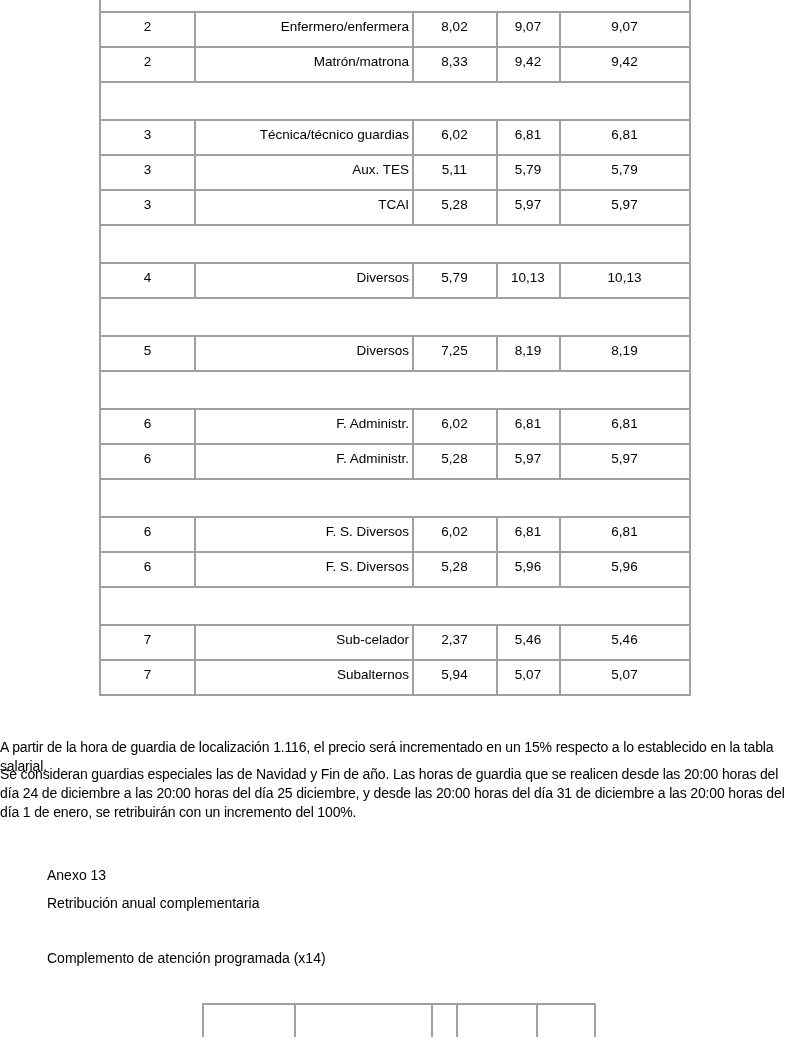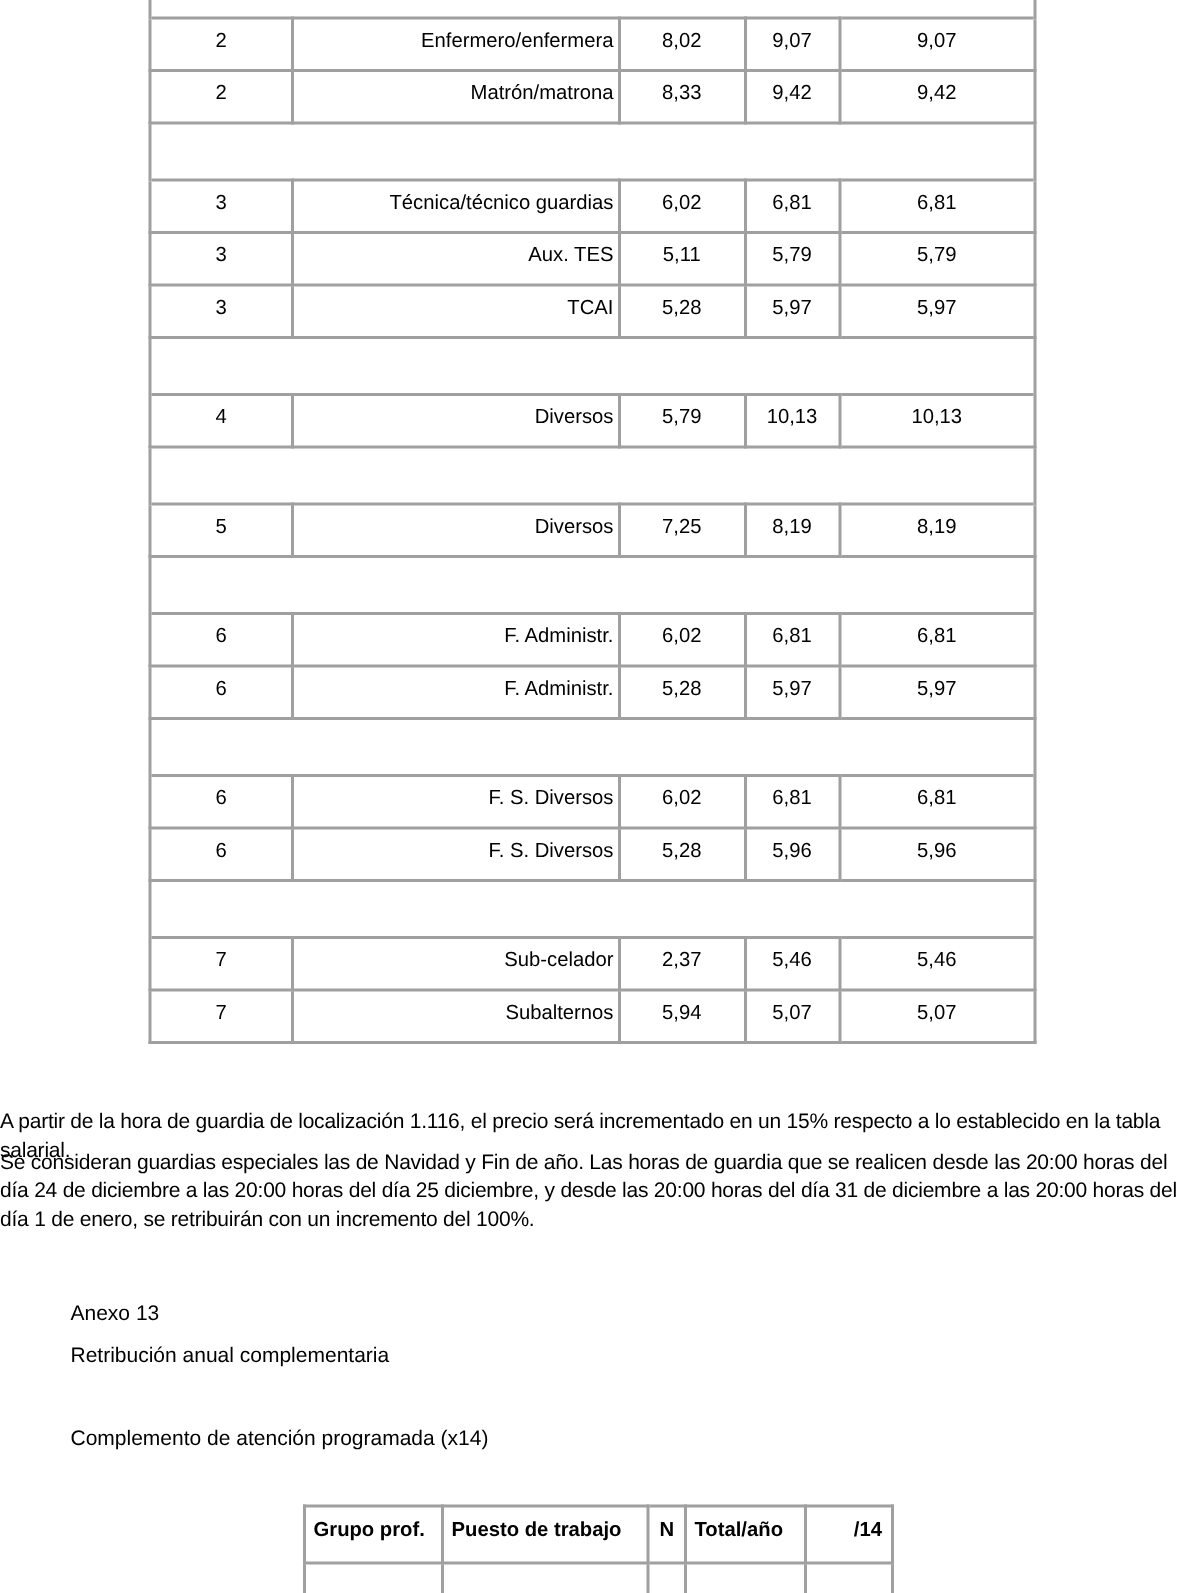--- a/index.html
+++ b/index.html
@@ -221,27 +221,20 @@
 <table id="t2" class="abs">
   <colgroup>
     <col style="width:92px">
     <col style="width:137px">
     <col style="width:25px">
     <col style="width:80px">
     <col style="width:58px">
   </colgroup>
   <tbody>
     <tr>
-      <th>Grupo prof.</th>
-      <th>Puesto de trabajo</th>
-      <th class="center">N</th>
-      <th>Total/año</th>
-      <th class="right">/14</th>
-    </tr>
-    <tr>
       <td class="pt"></td>
       <td class="pt"></td>
       <td class="pt"></td>
       <td class="pt"></td>
       <td class="pt"></td>
     </tr>
   </tbody>
 </table>
 
 </body></html>

